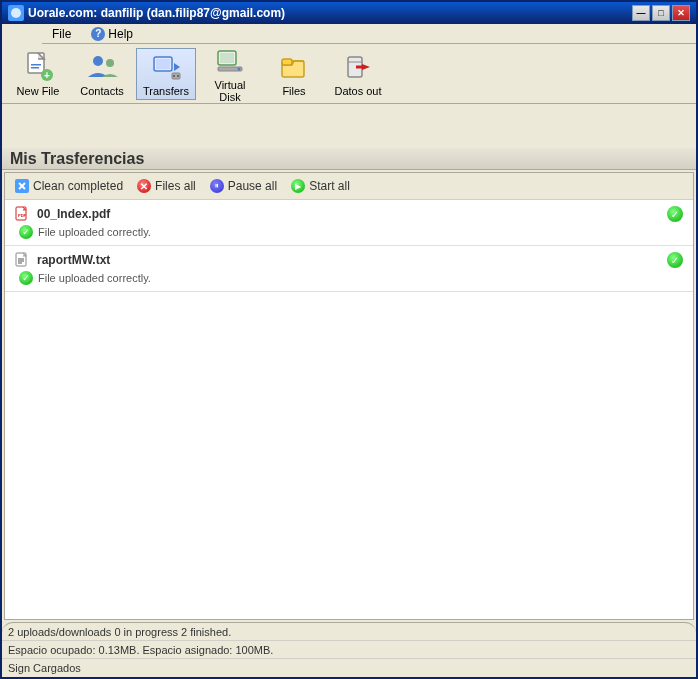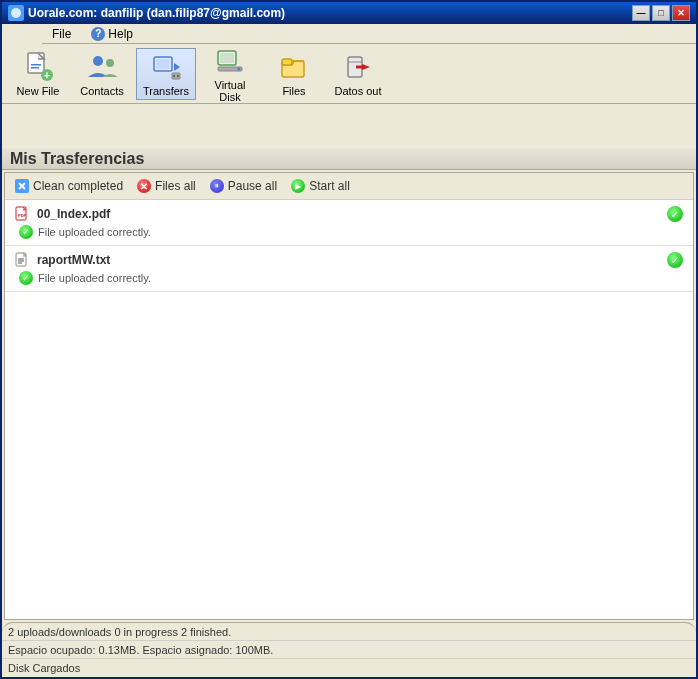--- a/index.html
+++ b/index.html
@@ -522,17 +522,17 @@
   </div>
 
   <div class="statusbar">
     <div class="statusbar-row">
       <span>2 uploads/downloads 0 in progress 2 finished.</span>
     </div>
     <div class="statusbar-row">
       <span>Espacio ocupado: 0.13MB. Espacio asignado: 100MB.</span>
     </div>
     <div class="statusbar-row">
-      <span>Disk Cargados</span>
+      <span>Sign Cargados</span>
     </div>
   </div>
 
 </div>
 
 </body></html>

